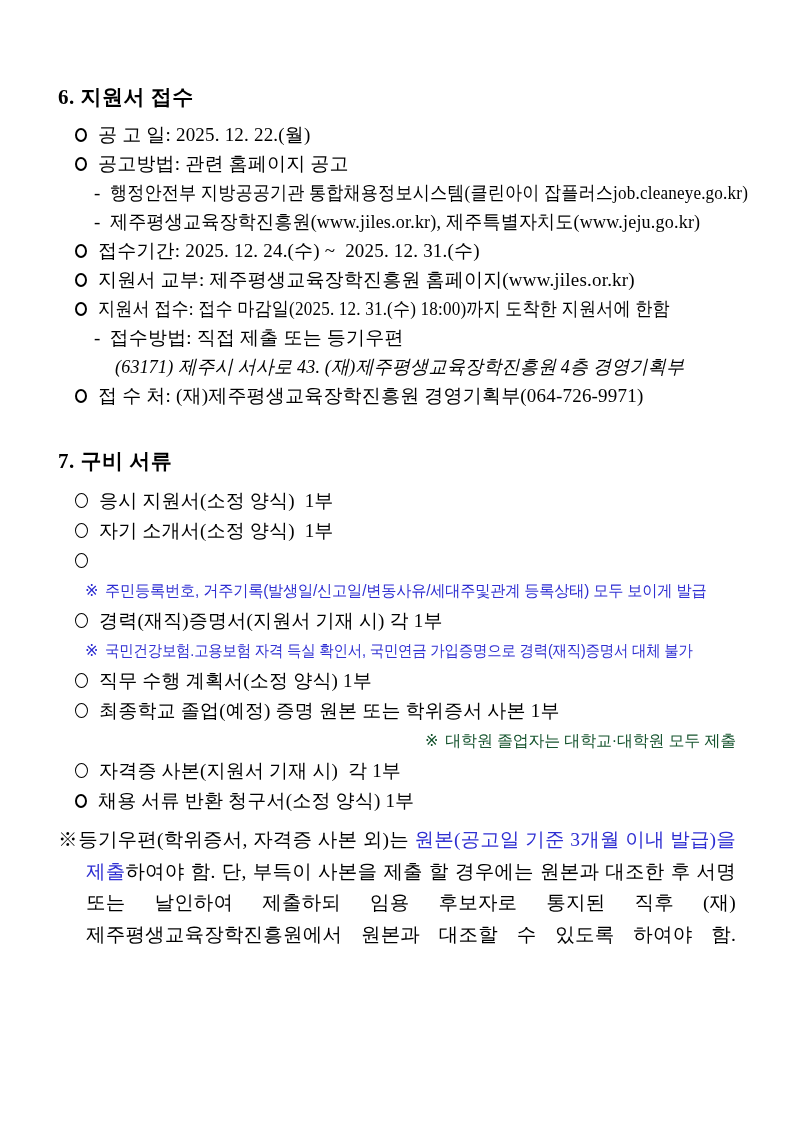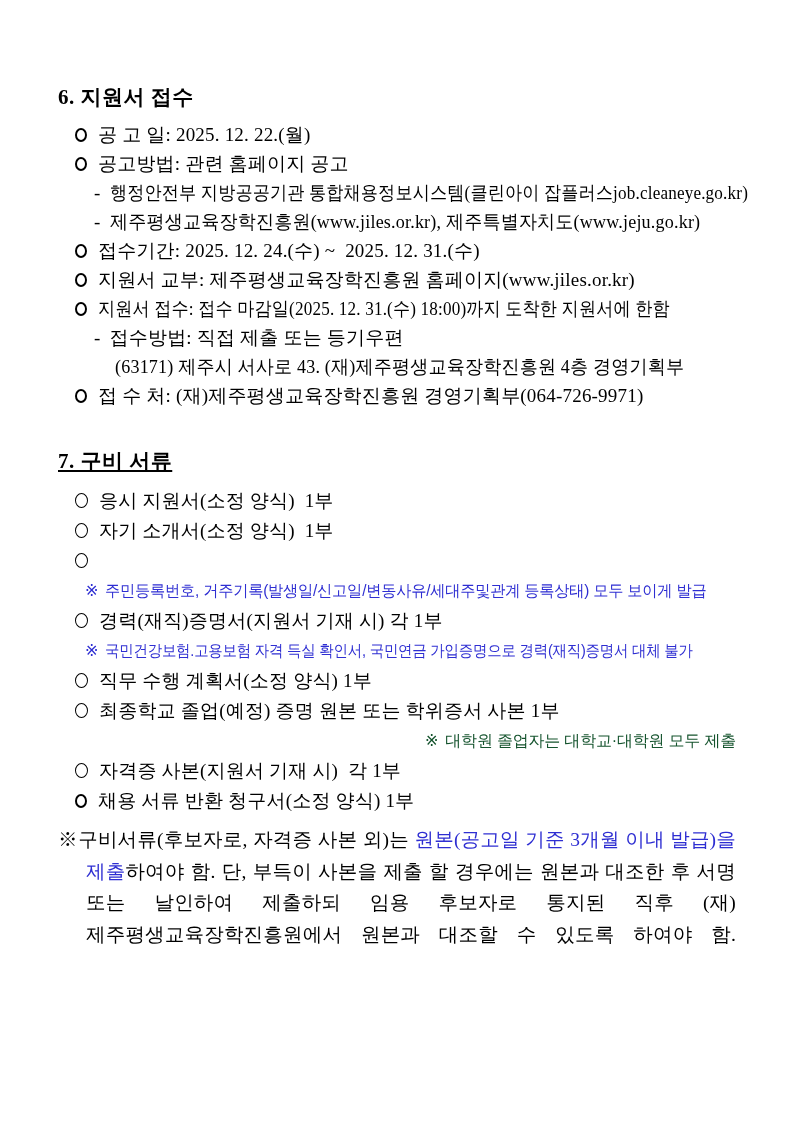--- a/index.html
+++ b/index.html
@@ -20,37 +20,37 @@
     width: 678px;
   }
   .sec-title {
     font-size: 21px;
     font-weight: 700;
     line-height: 26px;
     letter-spacing: 0.5px;
     margin-bottom: 10px;
   }
   .sec7 { margin-top: 38px; }
-  .sec7 .sec-title { margin-bottom: 12px; text-decoration: underline; }
+  .sec7 .sec-title { margin-bottom: 12px; }
 
   .row {
     line-height: 29px;
     height: 29px;
     white-space: nowrap;
     font-size: 19px;
     letter-spacing: 0.2px;
   }
   .sec7 .row { line-height: 30px; height: 30px; }
 
   .row .txt { display: inline-block; white-space: pre; vertical-align: baseline; }
 
   
   .lvl-bullet { padding-left: 17px; }
   .lvl-dash   { padding-left: 36px; }
-  .lvl-addr   { padding-left: 57px; }
+  .lvl-addr   { padding-left: 57px; font-style: italic; }
   .lvl-note   { padding-left: 27px; }
 
   
   .mk-circle {
     display: inline-block;
     width: 13px; height: 15px;
     border: 1.6px solid #000;
     border-radius: 50%;
     margin-right: 11px;
     vertical-align: -1px;
@@ -161,17 +161,17 @@
       <div class="row lvl-note note-black">
         <span class="mk-note">※</span><span class="txt">대학원 졸업자는 대학교·대학원 모두 제출</span>
       </div>
       <div class="row lvl-bullet">
         <span class="mk-circle"></span><span class="txt">자격증 사본(지원서 기재 시)  각 1부</span>
       </div>
       <div class="row lvl-bullet">
         <span class="mk-circle heavy"></span><span class="txt">채용 서류 반환 청구서(소정 양식) 1부</span>
       </div>
 
-      <div class="footnote"><span>※</span><span>구비서류(후보자로, 자격증 사본 외)는 </span><span class="blue">원본(공고일 기준 3개월 이내 발급)을 제출</span><span>하여야 함. 단, 부득이 사본을 제출 할 경우에는 원본과 대조한 후 서명 또는 날인하여 제출하되 임용 후보자로 통지된 직후 (재)제주평생교육장학진흥원에서 원본과 대조할 수 있도록 하여야 함.</span></div>
+      <div class="footnote"><span>※</span><span>등기우편(학위증서, 자격증 사본 외)는 </span><span class="blue">원본(공고일 기준 3개월 이내 발급)을 제출</span><span>하여야 함. 단, 부득이 사본을 제출 할 경우에는 원본과 대조한 후 서명 또는 날인하여 제출하되 임용 후보자로 통지된 직후 (재)제주평생교육장학진흥원에서 원본과 대조할 수 있도록 하여야 함.</span></div>
     </div>
 
   </div>
 </div>
 
 </body></html>

